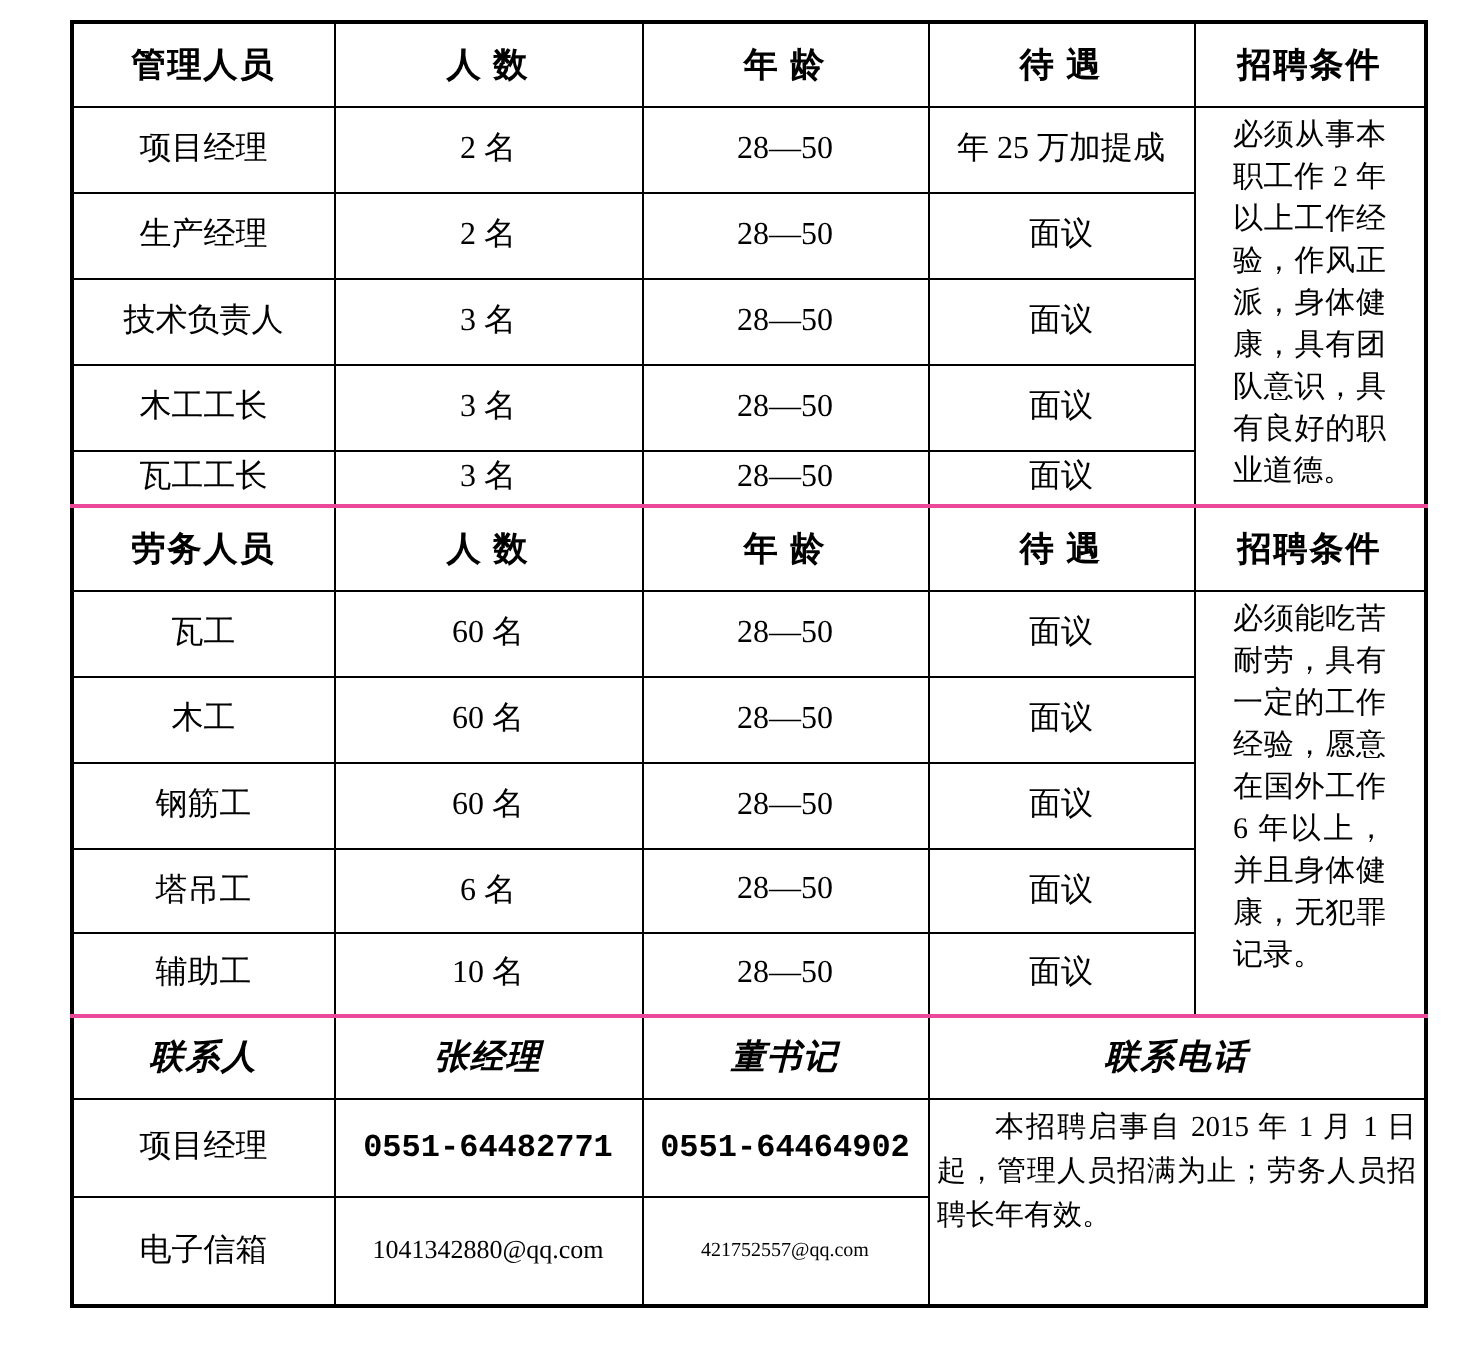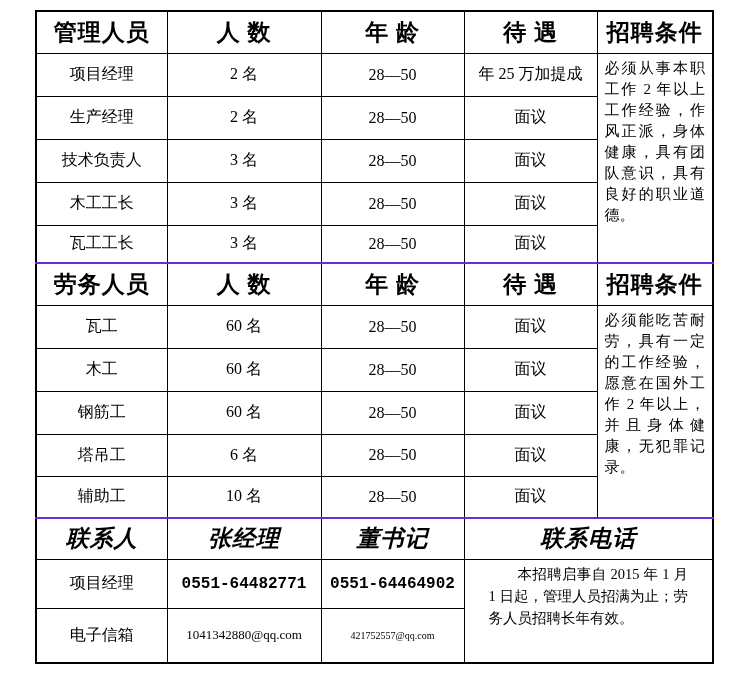--- a/index.html
+++ b/index.html
@@ -21,40 +21,40 @@
   td {
     border: 1px solid #000;
     text-align: center;
     vertical-align: middle;
     font-size: 16px;
     padding: 0 2px;
     overflow: hidden;
   }
   tr.r-hdr     { height: 42px; }
   tr.r-std     { height: 43px; margin-top: 40px; }
-  tr.r-short   { height: 38px; }
+  tr.r-short   { height: 28px; }
   tr.r-contact { height: 41px; font-style: italic; }
   tr.r-phone   { height: 49px; }
   tr.r-email   { height: 55px; }
   .bold { font-weight: bold; font-family: Liberation Mono, monospace; }
-  td.hdr { font-weight: bold; font-size: 23px; letter-spacing: 1px; }
-  tr.sect-top td { border-top: 2px solid #6d28d9; }
+  td.hdr { font-weight: bold; font-size: 17px; letter-spacing: 1px; }
+  tr.sect-top td { border-top: 2px solid #ec4899; }
   td.cond {
     text-align: justify;
     vertical-align: top;
     font-size: 15px;
     line-height: 1.4;
-    padding: 4px 7px;
+    padding: 4px 19px;
   }
   td.note {
     text-align: justify;
     vertical-align: top;
     font-size: 14.5px;
     line-height: 1.55;
-    padding: 3px 24px;
+    padding: 3px 4px;
     text-indent: 2em;
   }
   td.email-sm { font-size: 13px; }
   td.email-lg { font-size: 10px; }
 </style>
 </head>
 <body>
 
 <table class="recruit">
   <colgroup>
@@ -110,21 +110,21 @@
       <td class="hdr">人 数</td>
       <td class="hdr">年 龄</td>
       <td class="hdr">待 遇</td>
       <td class="hdr">招聘条件</td>
     </tr>
     <tr class="r-std">
       <td>瓦工</td>
       <td>60 名</td>
       <td>28—50</td>
       <td>面议</td>
-      <td class="cond" rowspan="5">必须能吃苦耐劳，具有一定的工作经验，愿意在国外工作 2 年以上，并且身体健康，无犯罪记录。</td>
+      <td class="cond" rowspan="5">必须能吃苦耐劳，具有一定的工作经验，愿意在国外工作 6 年以上，并且身体健康，无犯罪记录。</td>
     </tr>
     <tr class="r-std">
       <td>木工</td>
       <td>60 名</td>
       <td>28—50</td>
       <td>面议</td>
     </tr>
     <tr class="r-std">
       <td>钢筋工</td>
       <td>60 名</td>

